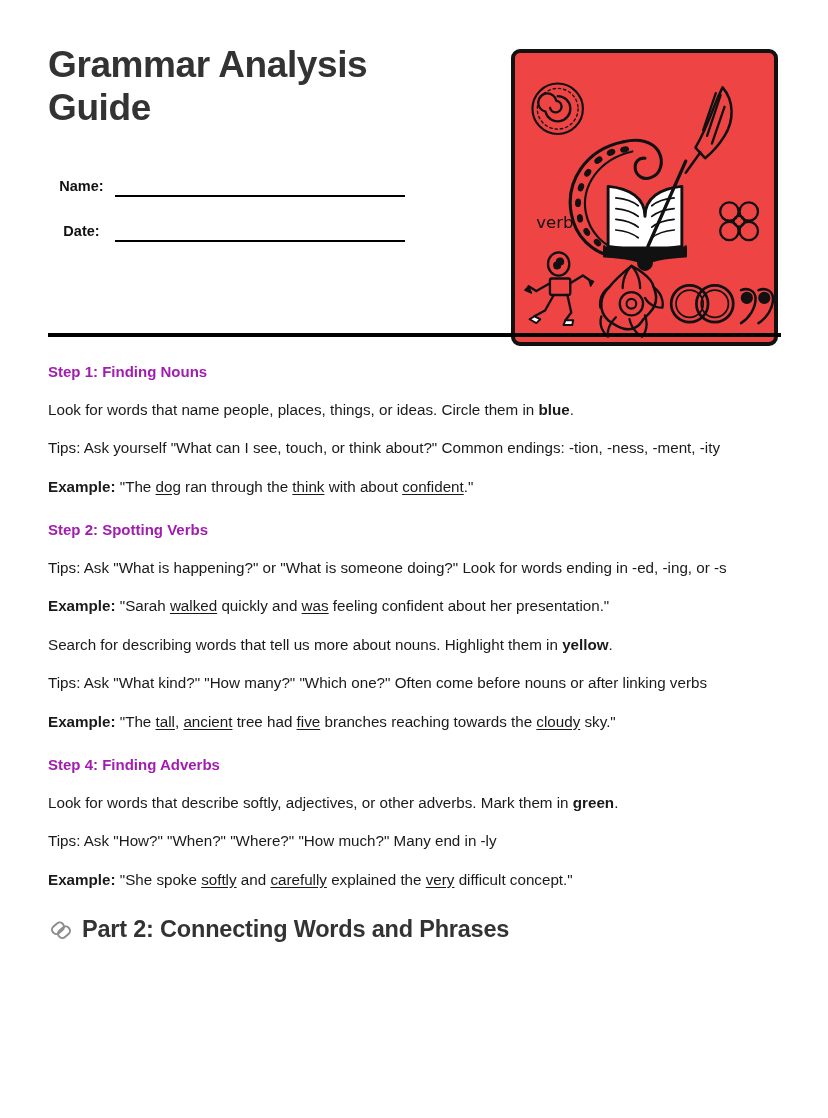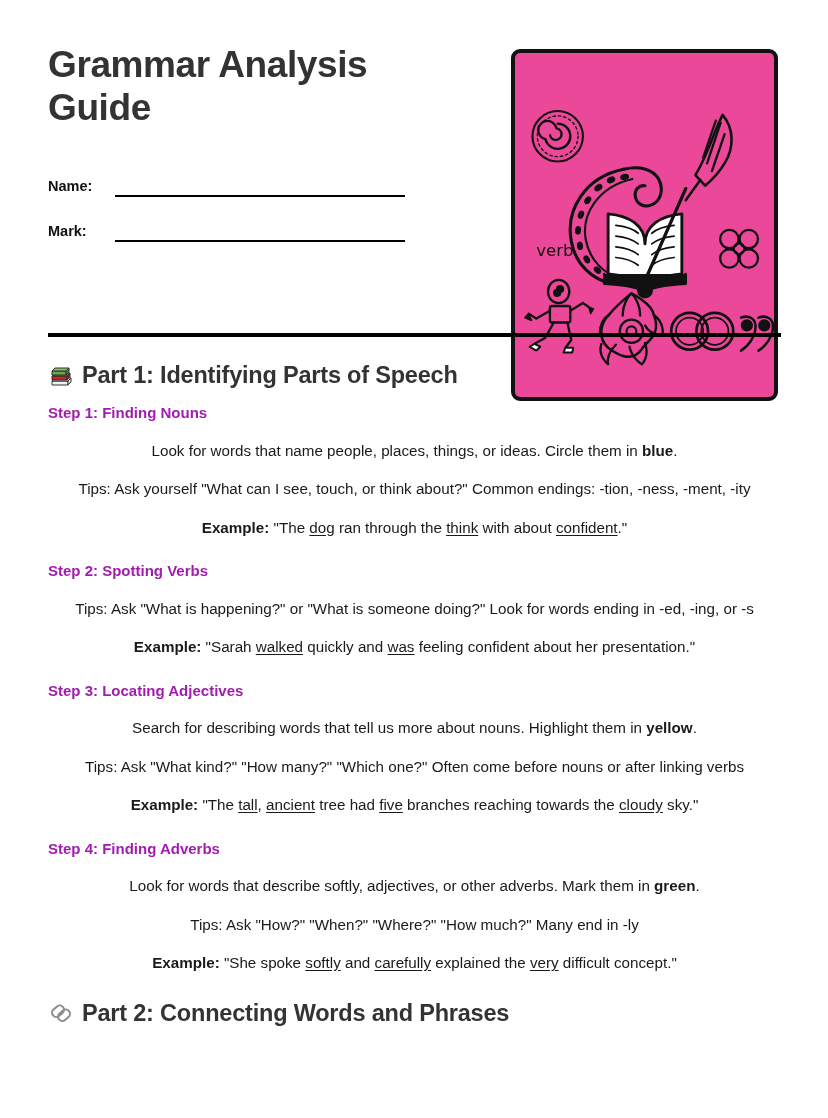--- a/index.html
+++ b/index.html
@@ -49,20 +49,21 @@
     width: 360px;
   }
   .field-rows {
     margin-top: 29px;
   }
   .field-row {
     display: flex;
     align-items: flex-end;
     height: 40px;
     margin-bottom: 5px;
+    text-align: center;
   }
   .field-label {
     font-size: 14.5px;
     font-weight: bold;
     color: #111111;
     width: 67px;
     flex: 0 0 67px;
     padding-bottom: 5px;
     line-height: 1;
   }
@@ -72,24 +73,24 @@
     border-bottom: 2.2px solid #000000;
     margin-bottom: 2px;
   }
 
   
   .illustration-box {
     position: absolute;
     left: 463px;
     top: 5px;
     width: 267px;
-    height: 352px;
+    height: 297px;
     border: 4px solid #111111;
     border-radius: 9px;
-    background: #ec4899;
+    background: #ef4444;
     overflow: hidden;
   }
   .illustration-box svg {
     display: block;
     width: 100%;
     height: 100%;
   }
 
   
   .divider {
@@ -134,21 +135,20 @@
     margin: 23px 0 0 0;
     line-height: 1.3;
   }
   .step-block:first-of-type .step-heading { margin-top: 0; }
 
   .step-line {
     font-size: 15.2px;
     color: #1a1a1a;
     line-height: 1.35;
     margin: 18px 0 0 0;
-    text-align: center;
   }
   .step-line .bold { font-weight: bold; }
   .step-line .ital { }
   .step-line .ul { text-decoration: underline; text-underline-offset: 1.5px; }
   .step-line .lead { font-weight: bold; }
 
   .part2-heading {
     margin-top: 26px;
   }
 </style>
@@ -161,21 +161,21 @@
 
     <div class="header-left">
       <h1 class="doc-title">Grammar Analysis Guide</h1>
 
       <div class="field-rows">
         <div class="field-row">
           <span class="field-label">Name:</span>
           <span class="field-line"></span>
         </div>
         <div class="field-row">
-          <span class="field-label">Mark:</span>
+          <span class="field-label">Date:</span>
           <span class="field-line"></span>
         </div>
       </div>
     </div>
 
     <div class="illustration-box">
       <svg viewBox="0 0 267 271" xmlns="http://www.w3.org/2000/svg">
         <g fill="none" stroke="#111" stroke-width="2.4" stroke-linecap="round" stroke-linejoin="round">
 
           <g>
@@ -269,54 +269,35 @@
 
         <text x="22" y="167" font-family="'DejaVu Sans', sans-serif" font-size="17" fill="#111">verb</text>
       </svg>
     </div>
   </div>
 
   <div class="divider"></div>
 
   <div class="content">
 
-    <h2 class="part-heading">
-      <span class="part-emoji">
-        <svg width="26" height="26" viewBox="0 0 26 26" xmlns="http://www.w3.org/2000/svg">
-          <g stroke="#333" stroke-width="1" stroke-linejoin="round">
-            <path d="M4 18 L4 22 L20 22 L20 18 Z" fill="#f2f2f2"></path>
-            <path d="M4 18 L7 15 L23 15 L20 18 Z" fill="#fafafa"></path>
-            <path d="M20 18 L23 15 L23 19 L20 22 Z" fill="#dcdcdc"></path>
-            <path d="M4 13 L4 17 L19 17 L19 13 Z" fill="#cc2222"></path>
-            <path d="M4 13 L7 10 L22 10 L19 13 Z" fill="#e04444"></path>
-            <path d="M19 13 L22 10 L22 14 L19 17 Z" fill="#a81a1a"></path>
-            <path d="M4 8 L4 12 L18 12 L18 8 Z" fill="#6aa84f"></path>
-            <path d="M4 8 L7 5 L21 5 L18 8 Z" fill="#83c267"></path>
-            <path d="M18 8 L21 5 L21 9 L18 12 Z" fill="#4e8038"></path>
-          </g>
-        </svg>
-      </span>
-      <span>Part 1: Identifying Parts of Speech</span>
-    </h2>
 
     <div class="step-block">
       <div class="step-heading">Step 1: Finding Nouns</div>
       <p class="step-line"><span>Look for words that name people, places, things, or ideas. Circle them in </span><span class="bold">blue</span><span>.</span></p>
       <p class="step-line"><span class="ital">Tips:</span><span> Ask yourself "What can I see, touch, or think about?" Common endings: -tion, -ness, -ment, -ity</span></p>
       <p class="step-line"><span class="lead">Example:</span><span><span> "The </span><span class="ul">dog</span><span> ran through the </span><span class="ul">think</span><span> with about </span><span class="ul">confident</span><span>."</span></span></p>
     </div>
 
     <div class="step-block">
       <div class="step-heading">Step 2: Spotting Verbs</div>
       <p class="step-line"><span class="ital">Tips:</span><span> Ask "What is happening?" or "What is someone doing?" Look for words ending in -ed, -ing, or -s</span></p>
       <p class="step-line"><span class="lead">Example:</span><span><span> "Sarah </span><span class="ul">walked</span><span> quickly and </span><span class="ul">was</span><span> feeling confident about her presentation."</span></span></p>
     </div>
 
     <div class="step-block">
-      <div class="step-heading">Step 3: Locating Adjectives</div>
       <p class="step-line"><span>Search for describing words that tell us more about nouns. Highlight them in </span><span class="bold">yellow</span><span>.</span></p>
       <p class="step-line"><span class="ital">Tips:</span><span> Ask "What kind?" "How many?" "Which one?" Often come before nouns or after linking verbs</span></p>
       <p class="step-line"><span class="lead">Example:</span><span><span> "The </span><span class="ul">tall</span><span>, </span><span class="ul">ancient</span><span> tree had </span><span class="ul">five</span><span> branches reaching towards the </span><span class="ul">cloudy</span><span> sky."</span></span></p>
     </div>
 
     <div class="step-block">
       <div class="step-heading">Step 4: Finding Adverbs</div>
       <p class="step-line"><span>Look for words that describe softly, adjectives, or other adverbs. Mark them in </span><span class="bold">green</span><span>.</span></p>
       <p class="step-line"><span class="ital">Tips:</span><span> Ask "How?" "When?" "Where?" "How much?" Many end in -ly</span></p>
       <p class="step-line"><span class="lead">Example:</span><span><span> "She spoke </span><span class="ul">softly</span><span> and </span><span class="ul">carefully</span><span> explained the </span><span class="ul">very</span><span> difficult concept."</span></span></p>

